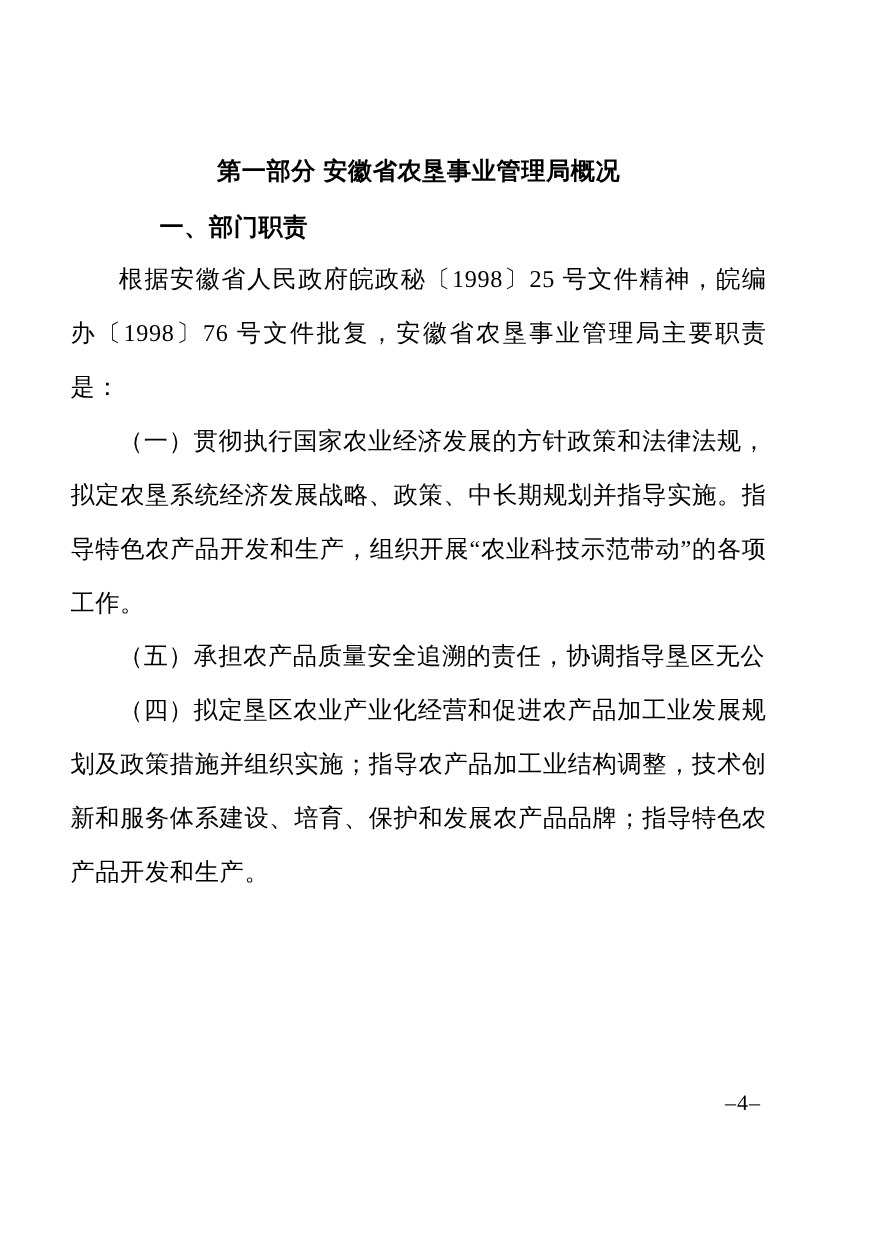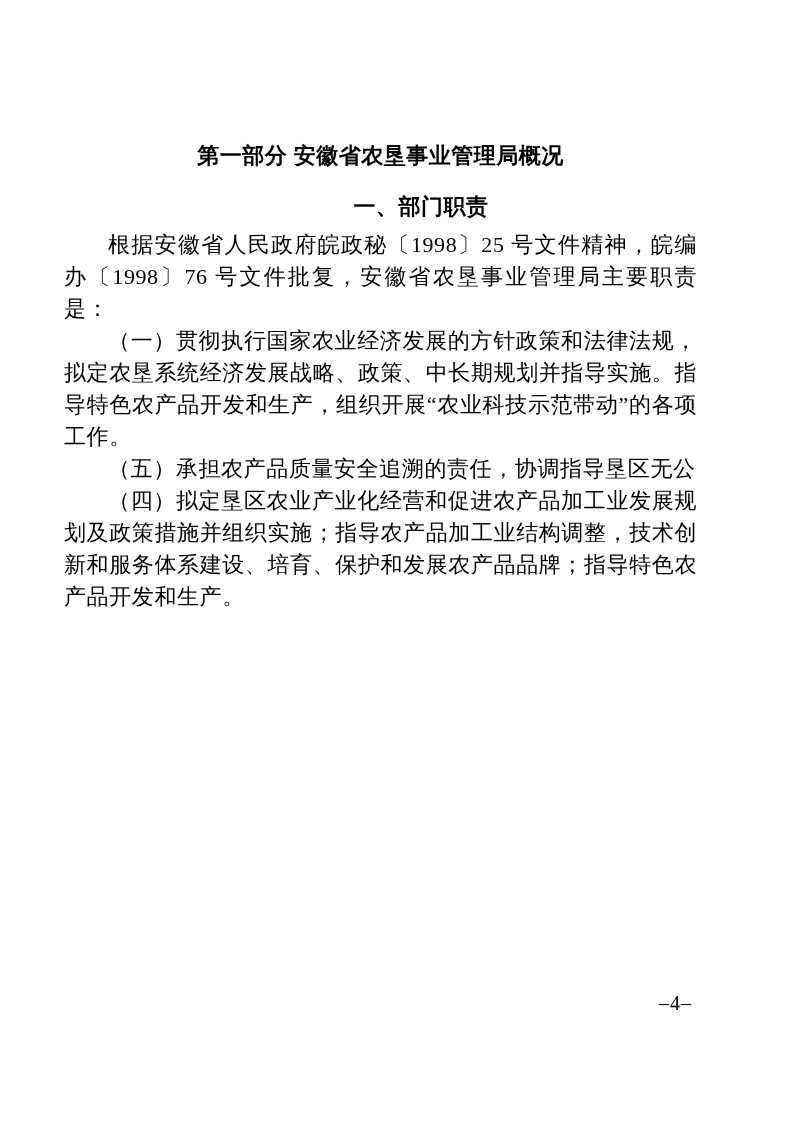--- a/index.html
+++ b/index.html
@@ -26,27 +26,26 @@
     white-space: nowrap;
   }
 
   .section-heading {
     margin: 13px 0 0 81px;
     font-family: "Liberation Sans", "DejaVu Sans", sans-serif;
     font-weight: 700;
     font-size: 22px;
     line-height: 38px;
     letter-spacing: 0.5px;
-    text-align: center;
   }
 
   .body-text {
     margin-top: 3px;
     font-size: 22px;
-    line-height: 32px;
+    line-height: 49px;
     text-align: justify;
   }
 
   .body-text p {
     margin: 0;
     padding: 0;
     text-indent: 44px;
     letter-spacing: 0.6px;
   }
 

